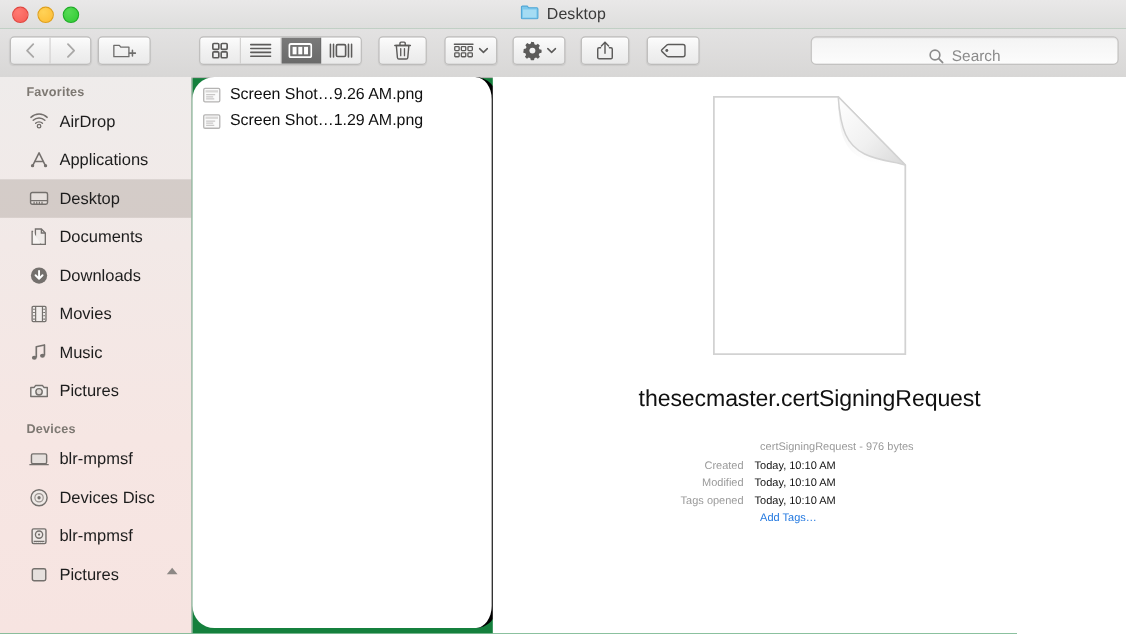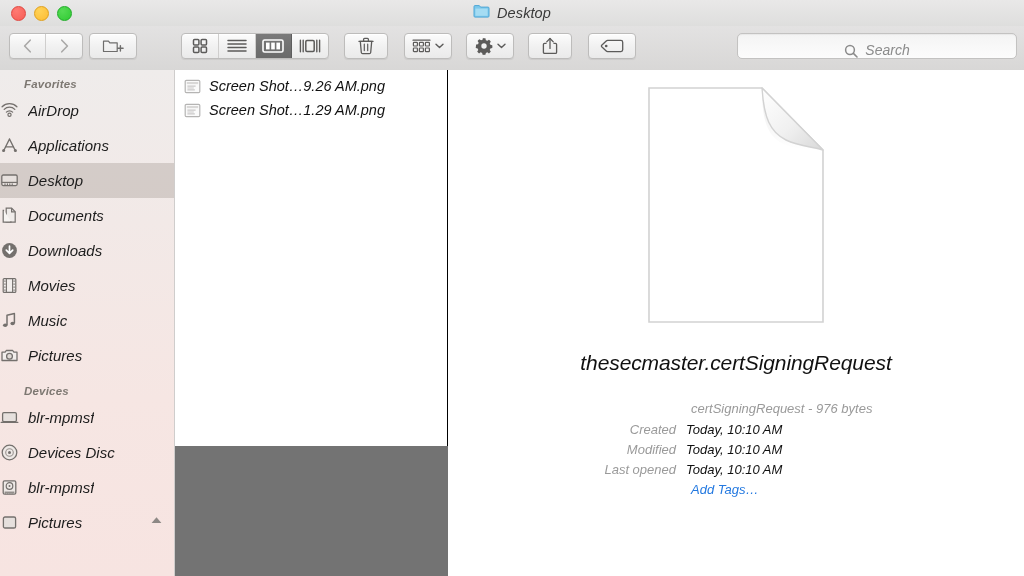--- a/index.html
+++ b/index.html
@@ -3,21 +3,21 @@
 <meta charset="utf-8">
 <title>Finder</title>
 <style>
   html,body{margin:0;padding:0;}
   body{
     width:1024px;height:576px;overflow:hidden;
     font-family:"Liberation Sans","DejaVu Sans",sans-serif;
     -webkit-font-smoothing:antialiased;
     background:#fff;
   }
-  .window{position:relative;width:1024px;height:576px;overflow:hidden;background:#737373;font-style:italic;}
+  .window{position:relative;width:1024px;height:576px;overflow:hidden;background:#15803d;}
 
   
   .titlebar{
     position:absolute;left:0;top:0;width:1024px;height:26px;
     background:linear-gradient(to bottom,#e9e8e8 0%,#dededd 100%);
     border-bottom:1px solid #d2d1d0;
   }
   .lights{position:absolute;left:11px;top:6px;display:flex;gap:8px;}
   .light{width:13px;height:13px;border-radius:50%;}
   .light.red{background:radial-gradient(circle at 35% 30%,#ff7a72,#f65c55);border:1px solid #e0463f;}
@@ -76,51 +76,51 @@
   .sidebar{
     position:absolute;left:0;top:0;width:174px;height:506px;
     background:linear-gradient(to bottom,#efeceb 0%,#f2e9e7 30%,#f6e6e3 65%,#f7e4e1 100%);
     border-right:1px solid #cfcdcc;overflow:hidden;
   }
   .sb-head{
     font-size:11.5px;font-weight:bold;color:#7d7872;
     padding:8px 0 3px 24px;letter-spacing:.2px;
   }
   .sb-row{
-    height:35px;display:flex;align-items:center;gap:9px;padding-left:0;
+    height:35px;display:flex;align-items:center;gap:9px;padding-left:26px;
     font-size:15px;color:#1d1d1d;box-sizing:border-box;
   }
   .sb-row.sel{background:rgba(138,124,118,.28);}
   .sb-ico{width:19px;height:19px;flex:0 0 19px;display:flex;align-items:center;justify-content:center;}
   .sb-label{white-space:nowrap;overflow:hidden;}
   .eject{margin-left:auto;margin-right:11px;}
 
   
   .filelist{
-    position:absolute;left:175px;top:0;width:272px;height:376px;
-    background:#ffffff;border-right:1px solid #000000;overflow:hidden;
+    position:absolute;left:175px;top:0;width:272px;height:501px;
+    background:#ffffff;border-right:5px solid #000000;overflow:hidden;border-radius:20px;
   }
   .fl-row{
     height:24px;display:flex;align-items:center;gap:8px;padding-left:9px;
     font-size:14.5px;color:#111;box-sizing:border-box;white-space:nowrap;
   }
   .fl-row.sel{background:#1f70e0;color:#fff;}
   .fl-ico{width:17px;height:19px;flex:0 0 17px;display:flex;align-items:center;justify-content:center;}
 
   
   .preview{
     position:absolute;left:448px;top:0;width:576px;height:506px;
     background:#fff;overflow:hidden;
   }
   .doc-wrap{display:flex;justify-content:center;padding-top:15px;}
   .pv-name{
     text-align:center;font-size:21px;color:#111;margin-top:26px;
     letter-spacing:-.1px;
   }
-  .meta{margin-top:26px;font-size:13px;}
+  .meta{margin-top:26px;font-size:10px;}
   .meta-kind{
     color:#9a9a9a;margin-left:243px;margin-bottom:6px;
   }
   .meta-row{display:flex;margin-bottom:5px;}
   .meta-k{
     width:238px;text-align:right;color:#9a9a9a;padding-right:10px;box-sizing:border-box;
   }
   .meta-v{color:#111;}
   .meta-tags{margin-left:243px;margin-top:4px;color:#2479e0;}
 </style>
@@ -458,21 +458,21 @@
           <div class="meta-k">Created</div>
           <div class="meta-v">Today, 10:10 AM</div>
         </div>
 
         <div class="meta-row">
           <div class="meta-k">Modified</div>
           <div class="meta-v">Today, 10:10 AM</div>
         </div>
 
         <div class="meta-row">
-          <div class="meta-k">Last opened</div>
+          <div class="meta-k">Tags opened</div>
           <div class="meta-v">Today, 10:10 AM</div>
         </div>
 
         <div class="meta-tags">Add Tags…</div>
       </div>
     </div>
   </div>
 </div>
 
 </body></html>

